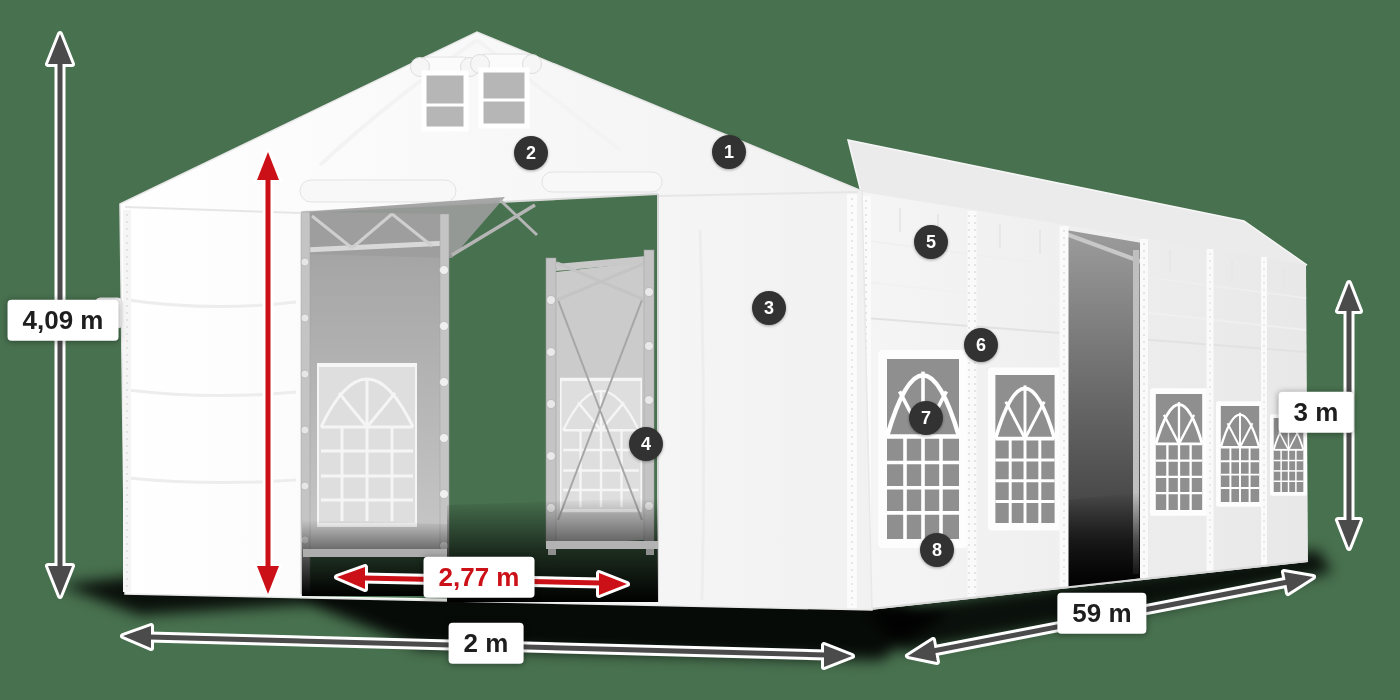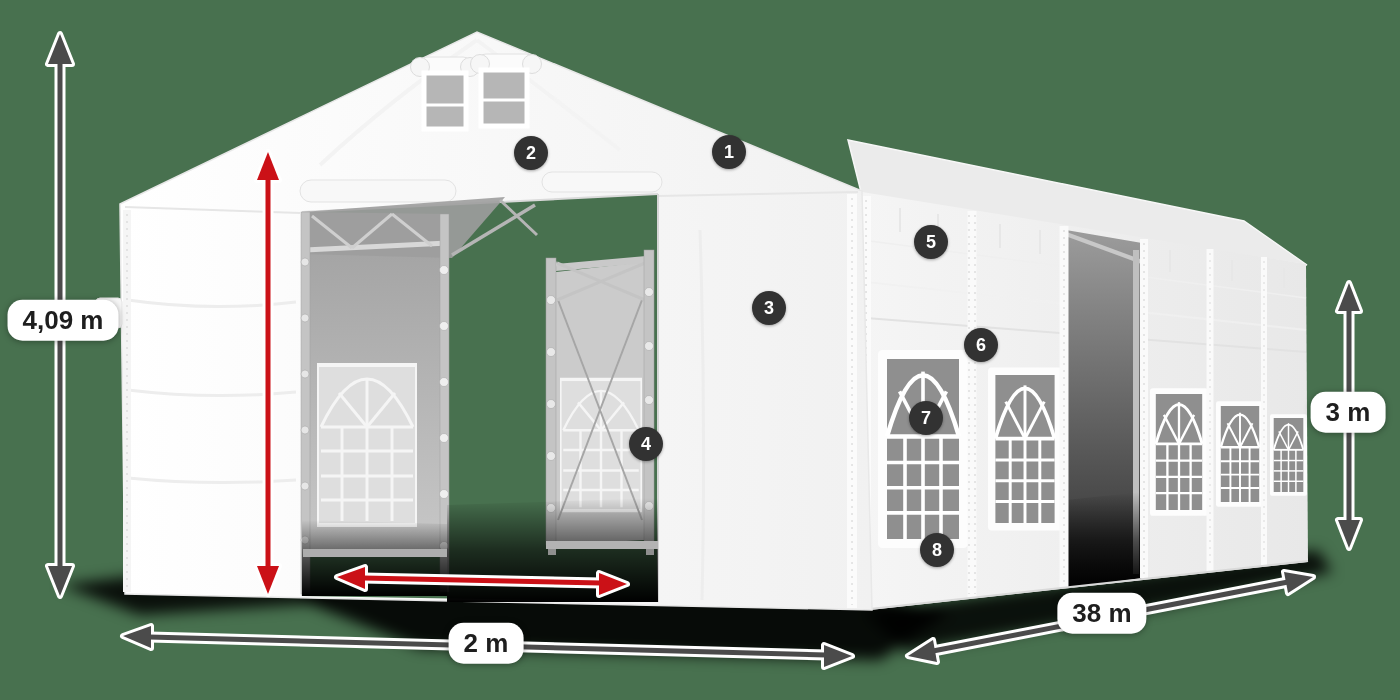--- a/index.html
+++ b/index.html
@@ -1,20 +1,20 @@
 <!DOCTYPE html>
 <html><head>
 <meta charset="utf-8">
 <style>
   html,body{margin:0;padding:0;background:#48714f;}
   .stage{position:relative;width:1400px;height:700px;background:#48714f;overflow:hidden;
          font-family:"Liberation Sans",sans-serif;}
   .stage svg{position:absolute;left:0;top:0;}
   .pill{position:absolute;transform:translate(-50%,-50%);background:#ffffff;
-        padding:4px 15px;border-radius:15px;font-weight:700;font-size:26px;line-height:1.25;
+        padding:4px 15px;border-radius:4px;font-weight:700;font-size:26px;line-height:1.25;
         color:#1e1e1e;white-space:nowrap;box-shadow:0 1px 6px rgba(0,0,0,.35);}
   .pill.red{color:#cb1117;}
   .badge{position:absolute;transform:translate(-50%,-50%);width:34px;height:34px;
          border-radius:50%;background:#323232;color:#ffffff;font-weight:700;font-size:18px;
          display:flex;align-items:center;justify-content:center;
          box-shadow:0 1px 3px rgba(0,0,0,.35);}
 </style>
 </head>
 <body>
 
@@ -322,23 +322,24 @@
       <polygon points="1349,283 1338,311 1360,311" fill="#4b4b4b" stroke="#ffffff" stroke-width="6" stroke-linejoin="round"></polygon>
       <polygon points="1349,548 1338,520 1360,520" fill="#4b4b4b" stroke="#ffffff" stroke-width="6" stroke-linejoin="round"></polygon>
       <line x1="1349" y1="308" x2="1349" y2="523" stroke="#4b4b4b" stroke-width="5"></line>
       <polygon points="1349,283 1338,311 1360,311" fill="#4b4b4b"></polygon>
       <polygon points="1349,548 1338,520 1360,520" fill="#4b4b4b"></polygon>
     </g>
   </g>
 </svg>
 
 <div class="pill" style="left:63px;top:320px;">4,09 m</div>
+<div class="pill red" style="left:479px;top:577px;">2,77 m</div>
 <div class="pill" style="left:486px;top:643px;">2 m</div>
-<div class="pill" style="left:1102px;top:613px;">38 m</div>
-<div class="pill" style="left:1316px;top:412px;margin-left:32px;">3 m</div>
+<div class="pill" style="left:1102px;top:613px;">59 m</div>
+<div class="pill" style="left:1316px;top:412px;">3 m</div>
 
 <div class="badge" style="left:729px;top:152px;">1</div>
 <div class="badge" style="left:531px;top:153px;">2</div>
 <div class="badge" style="left:769px;top:308px;">3</div>
 <div class="badge" style="left:646px;top:444px;">4</div>
 <div class="badge" style="left:931px;top:242px;">5</div>
 <div class="badge" style="left:981px;top:345px;">6</div>
 <div class="badge" style="left:926px;top:418px;">7</div>
 <div class="badge" style="left:937px;top:550px;">8</div>
 

